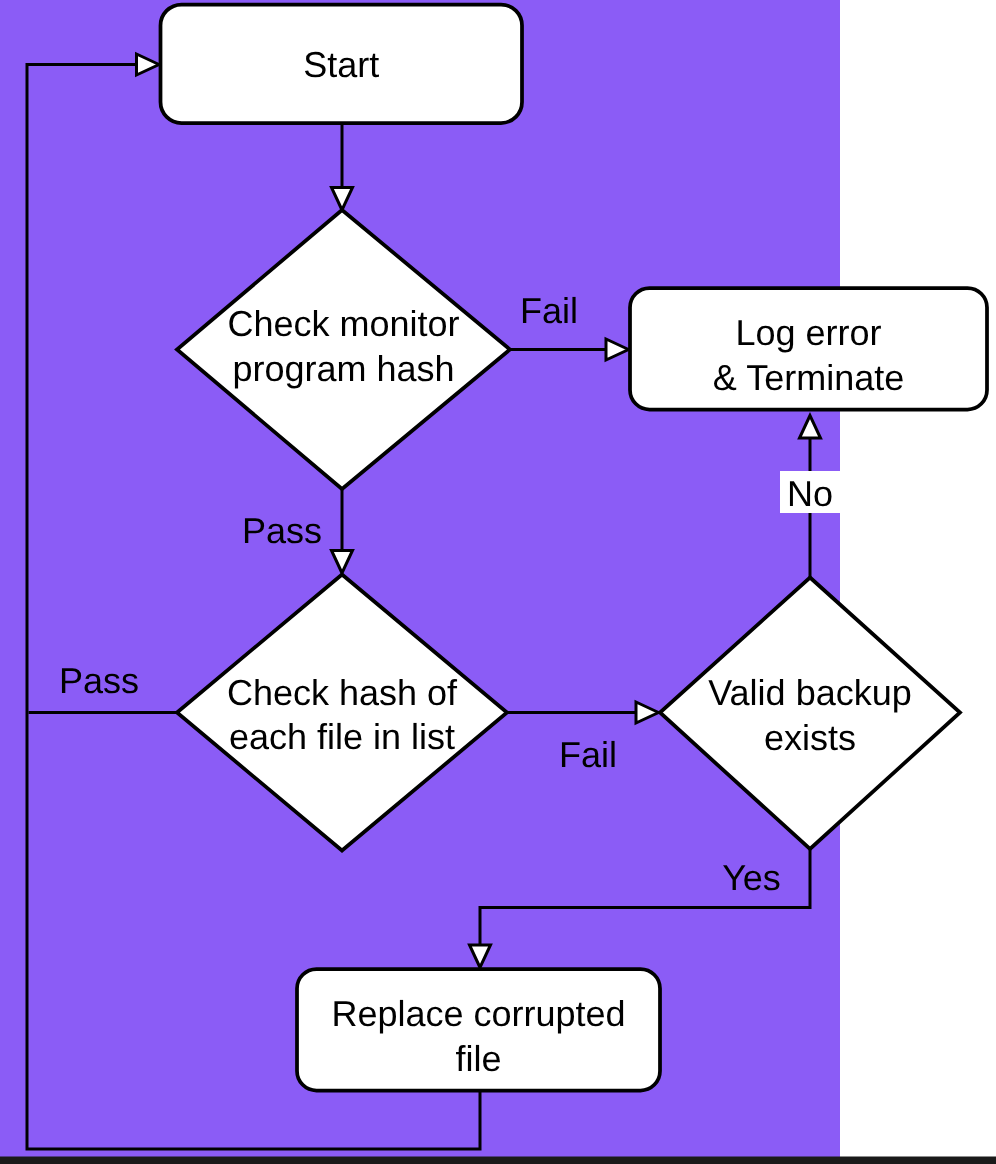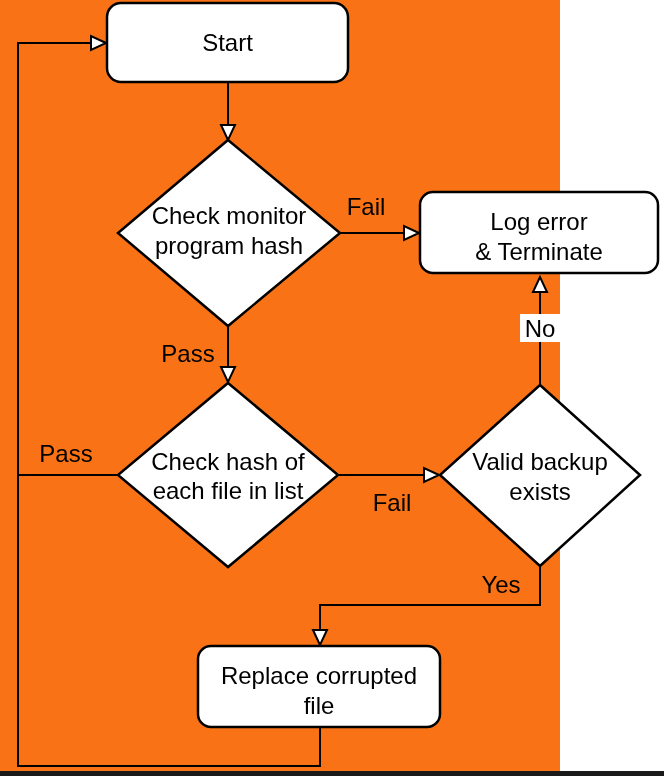--- a/index.html
+++ b/index.html
@@ -7,21 +7,21 @@
     padding: 0;
     background: #ffffff;
     width: 664px;
     height: 776px;
     overflow: hidden;
   }
   .stage {
     position: relative;
     width: 560px;
     height: 776px;
-    background: #f97316;
+    background: #8b5cf6;
   }
   svg {
     display: block;
     font-family: "Liberation Sans", sans-serif;
   }
   .edge {
     fill: none;
     stroke: #000000;
     stroke-width: 2;
   }

